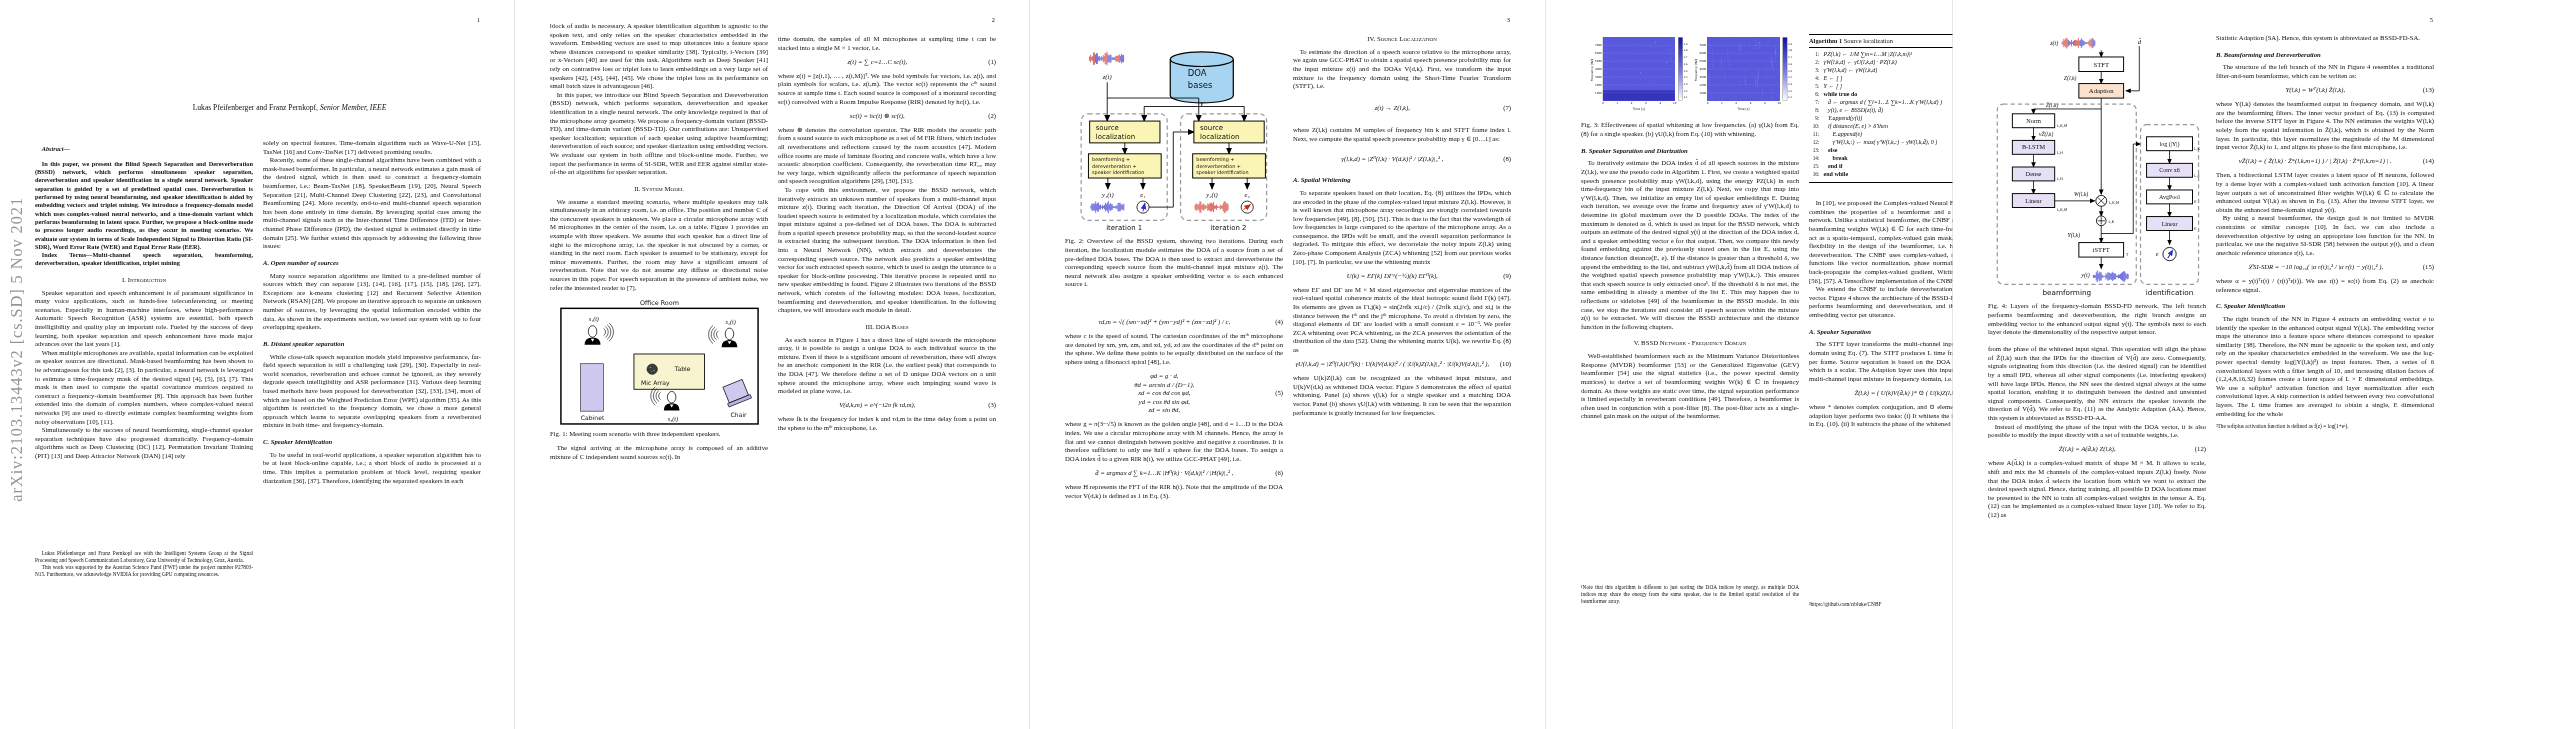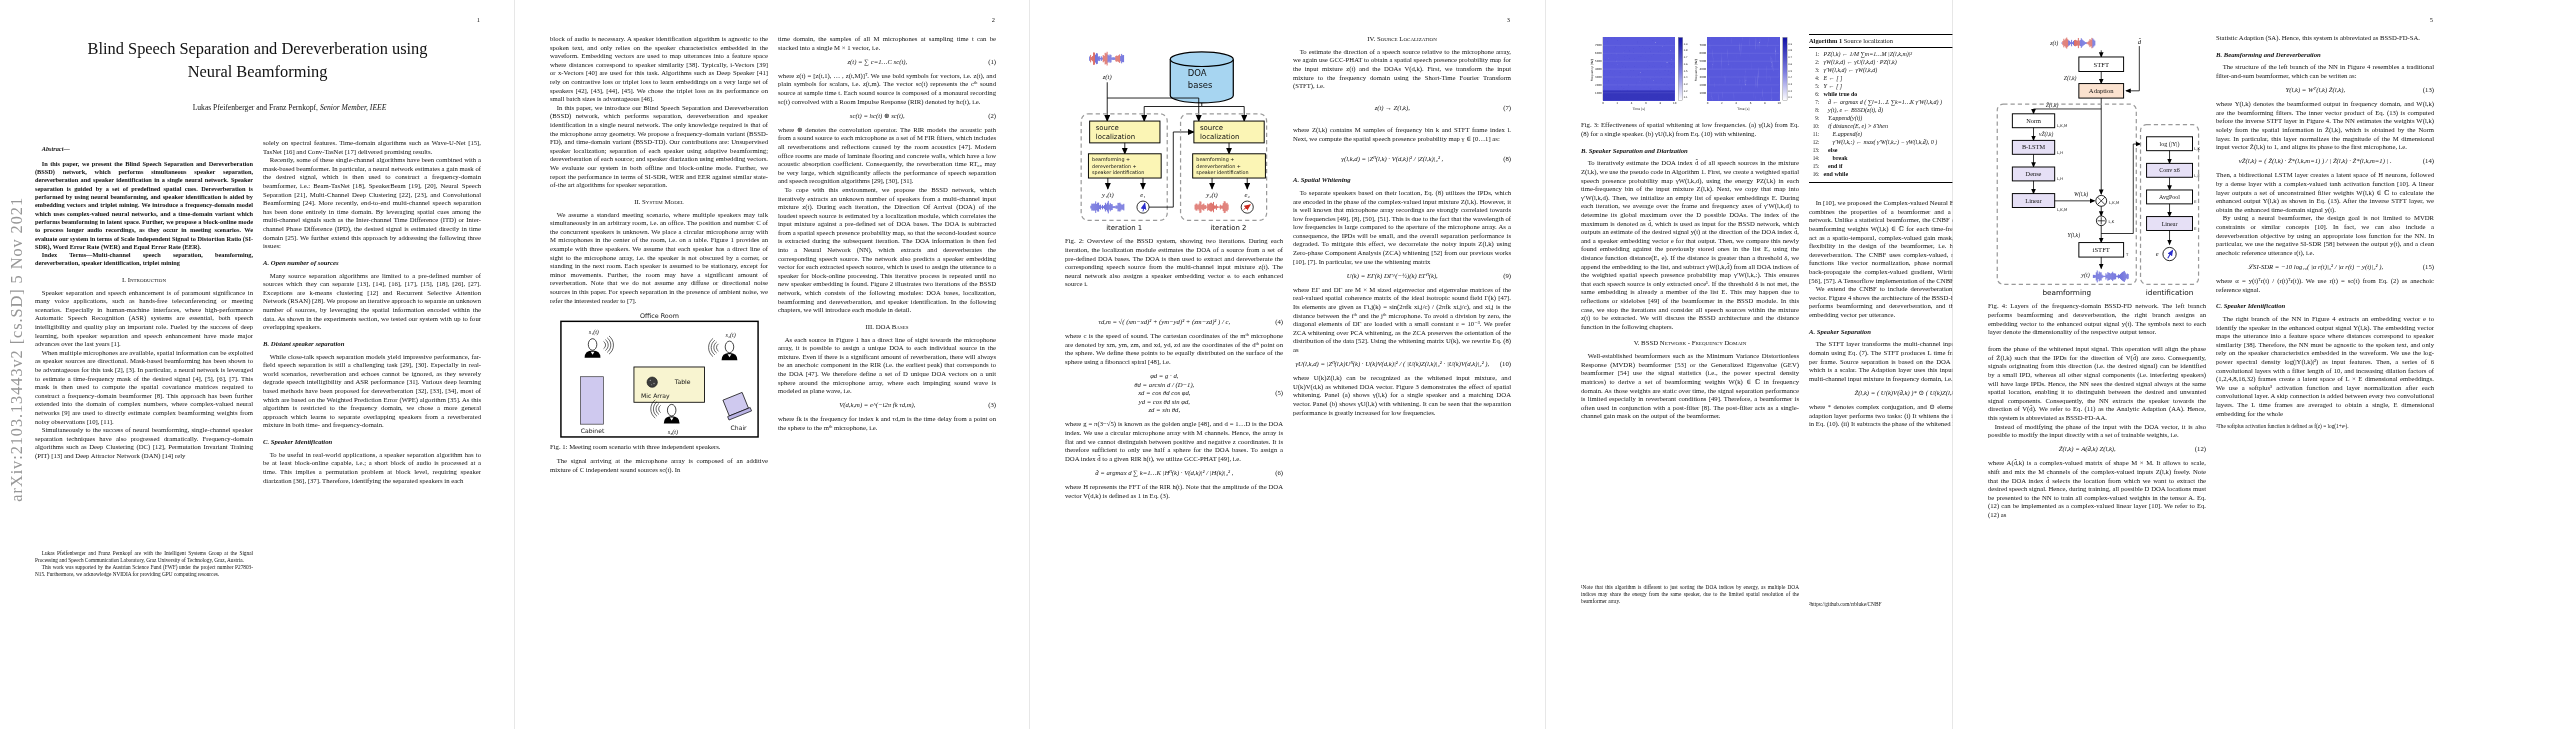--- a/index.html
+++ b/index.html
@@ -47,21 +47,20 @@
 </head>
 <body>
 
 <div class="doc">
 
   <div class="page" id="pg1">
     <div class="pn">1</div>
     <div class="arxiv">
         <span>arXiv:2103.13443v2  [cs.SD]  5 Nov 2021</span>
       </div>
-    <div class="title">Blind Speech Separation and Dereverberation using Neural Beamforming</div>
     <div class="authors"><span>Lukas Pfeifenberger and Franz Pernkopf, </span><i>Senior Member, IEEE</i></div>
 
     <div class="col cl" style="top:139px">
       <p class="abs abs-h">Abstract—</p>
       <p class="abs b">In this paper, we present the Blind Speech Separation and Dereverberation (BSSD) network, which performs simultaneous speaker separation, dereverberation and speaker identification in a single neural network. Speaker separation is guided by a set of predefined spatial cues. Dereverberation is performed by using neural beamforming, and speaker identification is aided by embedding vectors and triplet mining. We introduce a frequency-domain model which uses complex-valued neural networks, and a time-domain variant which performs beamforming in latent space. Further, we propose a block-online mode to process longer audio recordings, as they occur in meeting scenarios. We evaluate our system in terms of Scale Independent Signal to Distortion Ratio (SI-SDR), Word Error Rate (WER) and Equal Error Rate (EER).</p>
       <p class="idx b">Index Terms—Multi-channel speech separation, beamforming, dereverberation, speaker identification, triplet mining</p>
       <h3 class="sec">I. Introduction</h3>
       <p class="b">Speaker separation and speech enhancement is of paramount significance in many voice applications, such as hands-free teleconferencing or meeting scenarios. Especially in human-machine interfaces, where high-performance Automatic Speech Recognition (ASR) systems are essential, both speech intelligibility and quality play an important role. Fueled by the success of deep learning, both speaker separation and speech enhancement have made major advances over the last years [1].</p>
       <p class="b">When multiple microphones are available, spatial information can be exploited as speaker sources are directional. Mask-based beamforming has been shown to be advantageous for this task [2], [3]. In particular, a neural network is leveraged to estimate a time-frequency mask of the desired signal [4], [5], [6], [7]. This mask is then used to compute the spatial covariance matrices required to construct a frequency-domain beamformer [8]. This approach has been further extended into the domain of complex numbers, where complex-valued neural networks [9] are used to directly estimate complex beamforming weights from noisy observations [10], [11].</p>
       <p class="b">Simultaneously to the success of neural beamforming, single-channel speaker separation techniques have also progressed dramatically. Frequency-domain algorithms such as Deep Clustering (DC) [12], Permutation Invariant Training (PIT) [13] and Deep Attractor Network (DAN) [14] rely</p>
@@ -78,21 +77,21 @@
       <p class="b">Many source separation algorithms are limited to a pre-defined number of sources which they can separate [13], [14], [16], [17], [15], [18], [26], [27]. Exceptions are k-means clustering [12] and Recurrent Selective Attention Network (RSAN) [28]. We propose an iterative approach to separate an unknown number of sources, by leveraging the spatial information encoded within the data. As shown in the experiments section, we tested our system with up to four overlapping speakers.</p>
       <h4 class="sub">B. Distant speaker separation</h4>
       <p class="b">While close-talk speech separation models yield impressive performance, far-field speech separation is still a challenging task [29], [30]. Especially in real-world scenarios, reverberation and echoes cannot be ignored, as they severely degrade speech intelligibility and ASR performance [31]. Various deep learning based methods have been proposed for dereverberation [32], [33], [34], most of which are based on the Weighted Prediction Error (WPE) algorithm [35]. As this algorithm is restricted to the frequency domain, we chose a more general approach which learns to separate overlapping speakers from a reverberated mixture in both time- and frequency-domain.</p>
       <h4 class="sub">C. Speaker Identification</h4>
       <p class="b">To be useful in real-world applications, a speaker separation algorithm has to be at least block-online capable, i.e.; a short block of audio is processed at a time. This implies a permutation problem at block level, requiring speaker diarization [36], [37]. Therefore, identifying the separated speakers in each</p>
     </div>
   </div>
 
   <div class="page" id="pg2">
     <div class="pn">2</div>
-    <div class="col cl" style="top:35px">
+    <div class="col cl" style="top:22px">
       <p class="nb b">block of audio is necessary. A speaker identification algorithm is agnostic to the spoken text, and only relies on the speaker characteristics embedded in the waveform. Embedding vectors are used to map utterances into a feature space where distances correspond to speaker similarity [38]. Typically, i-Vectors [39] or x-Vectors [40] are used for this task. Algorithms such as Deep Speaker [41] rely on contrastive loss or triplet loss to learn embeddings on a very large set of speakers [42], [43], [44], [45]. We chose the triplet loss as its performance on small batch sizes is advantageous [46].</p>
       <p class="b">In this paper, we introduce our Blind Speech Separation and Dereverberation (BSSD) network, which performs separation, dereverberation and speaker identification in a single neural network. The only knowledge required is that of the microphone array geometry. We propose a frequency-domain variant (BSSD-FD), and time-domain variant (BSSD-TD). Our contributions are: Unsupervised speaker localization; separation of each speaker using adaptive beamforming; dereverberation of each source; and speaker diarization using embedding vectors. We evaluate our system in both offline and block-online mode. Further, we report the performance in terms of SI-SDR, WER and EER against similar state-of-the art algorithms for speaker separation.</p>
       <h3 class="sec">II. System Model</h3>
       <p class="b">We assume a standard meeting scenario, where multiple speakers may talk simultaneously in an arbitrary room, i.e. an office. The position and number C of the concurrent speakers is unknown. We place a circular microphone array with M microphones in the center of the room, i.e. on a table. Figure 1 provides an example with three speakers. We assume that each speaker has a direct line of sight to the microphone array, i.e. the speaker is not obscured by a corner, or standing in the next room. Each speaker is assumed to be stationary, except for minor movements. Further, the room may have a significant amount of reverberation. Note that we do not assume any diffuse or directional noise sources in this paper. For speech separation in the presence of ambient noise, we refer the interested reader to [7].</p>
 
       <div class="figwrap" style="margin-top:6px">
         <svg width="207" height="129" viewBox="0 0 340 212" style="display:block;margin:0 auto;font-size:11px">
           <defs>
             <g id="personIcon">
               <path d="M-13,13 Q-13,1 0,1 Q13,1 13,13 Z" fill="#000"></path>

